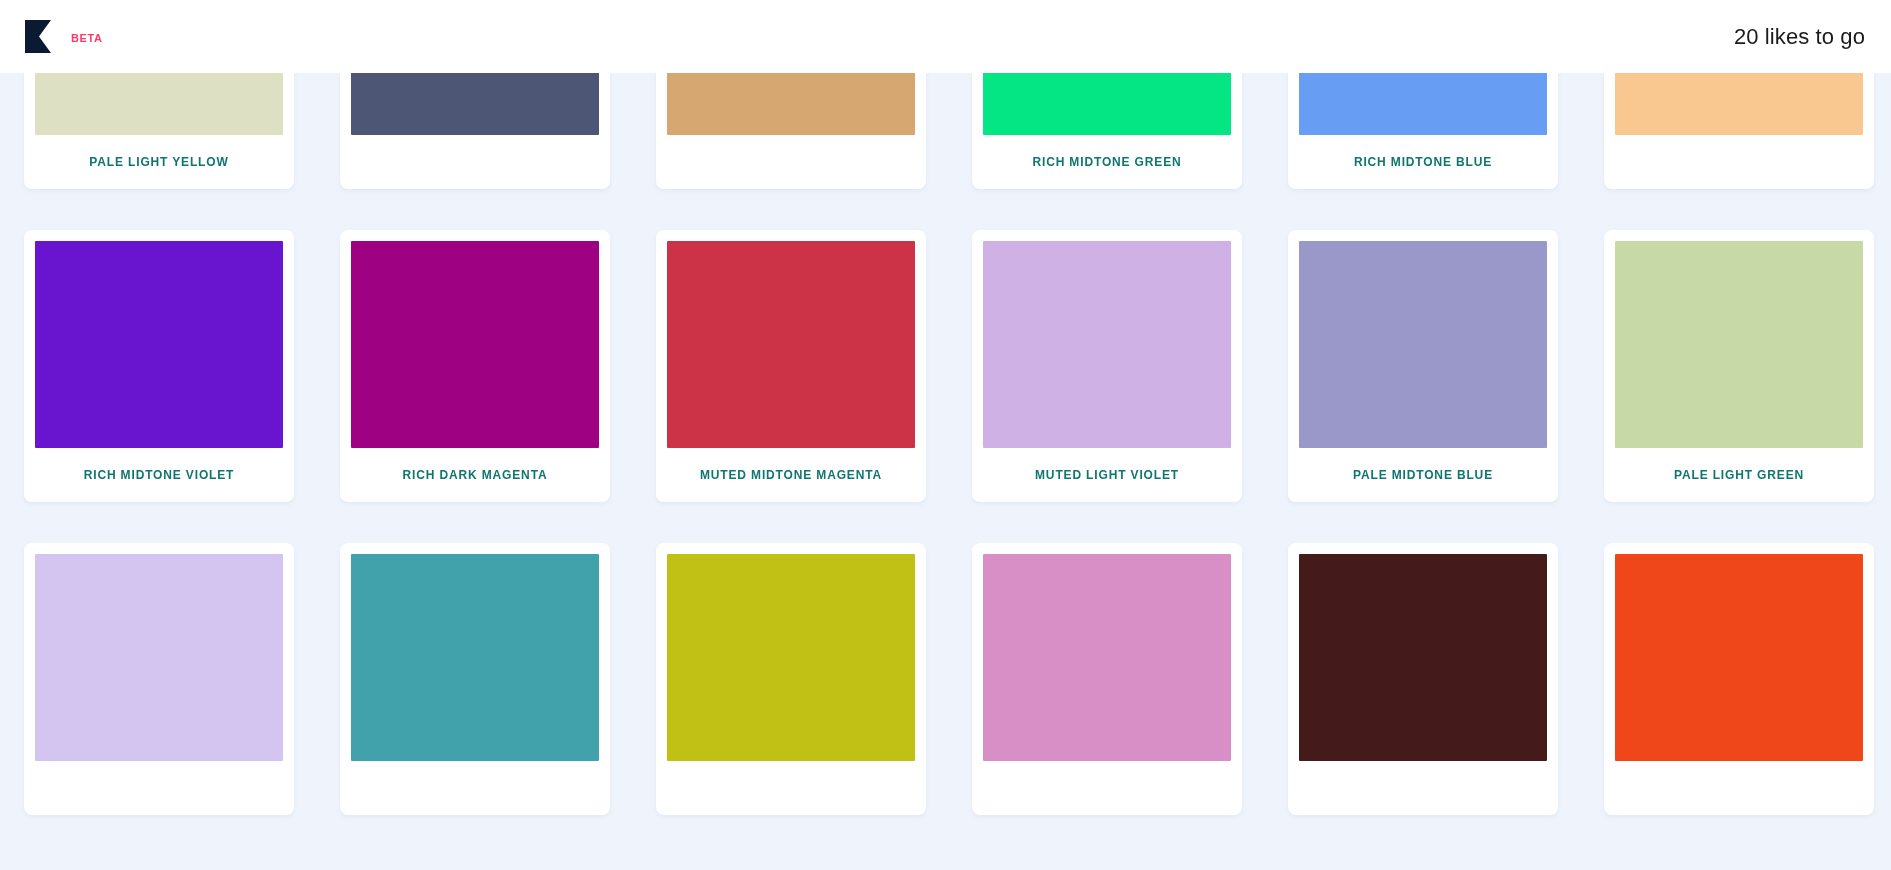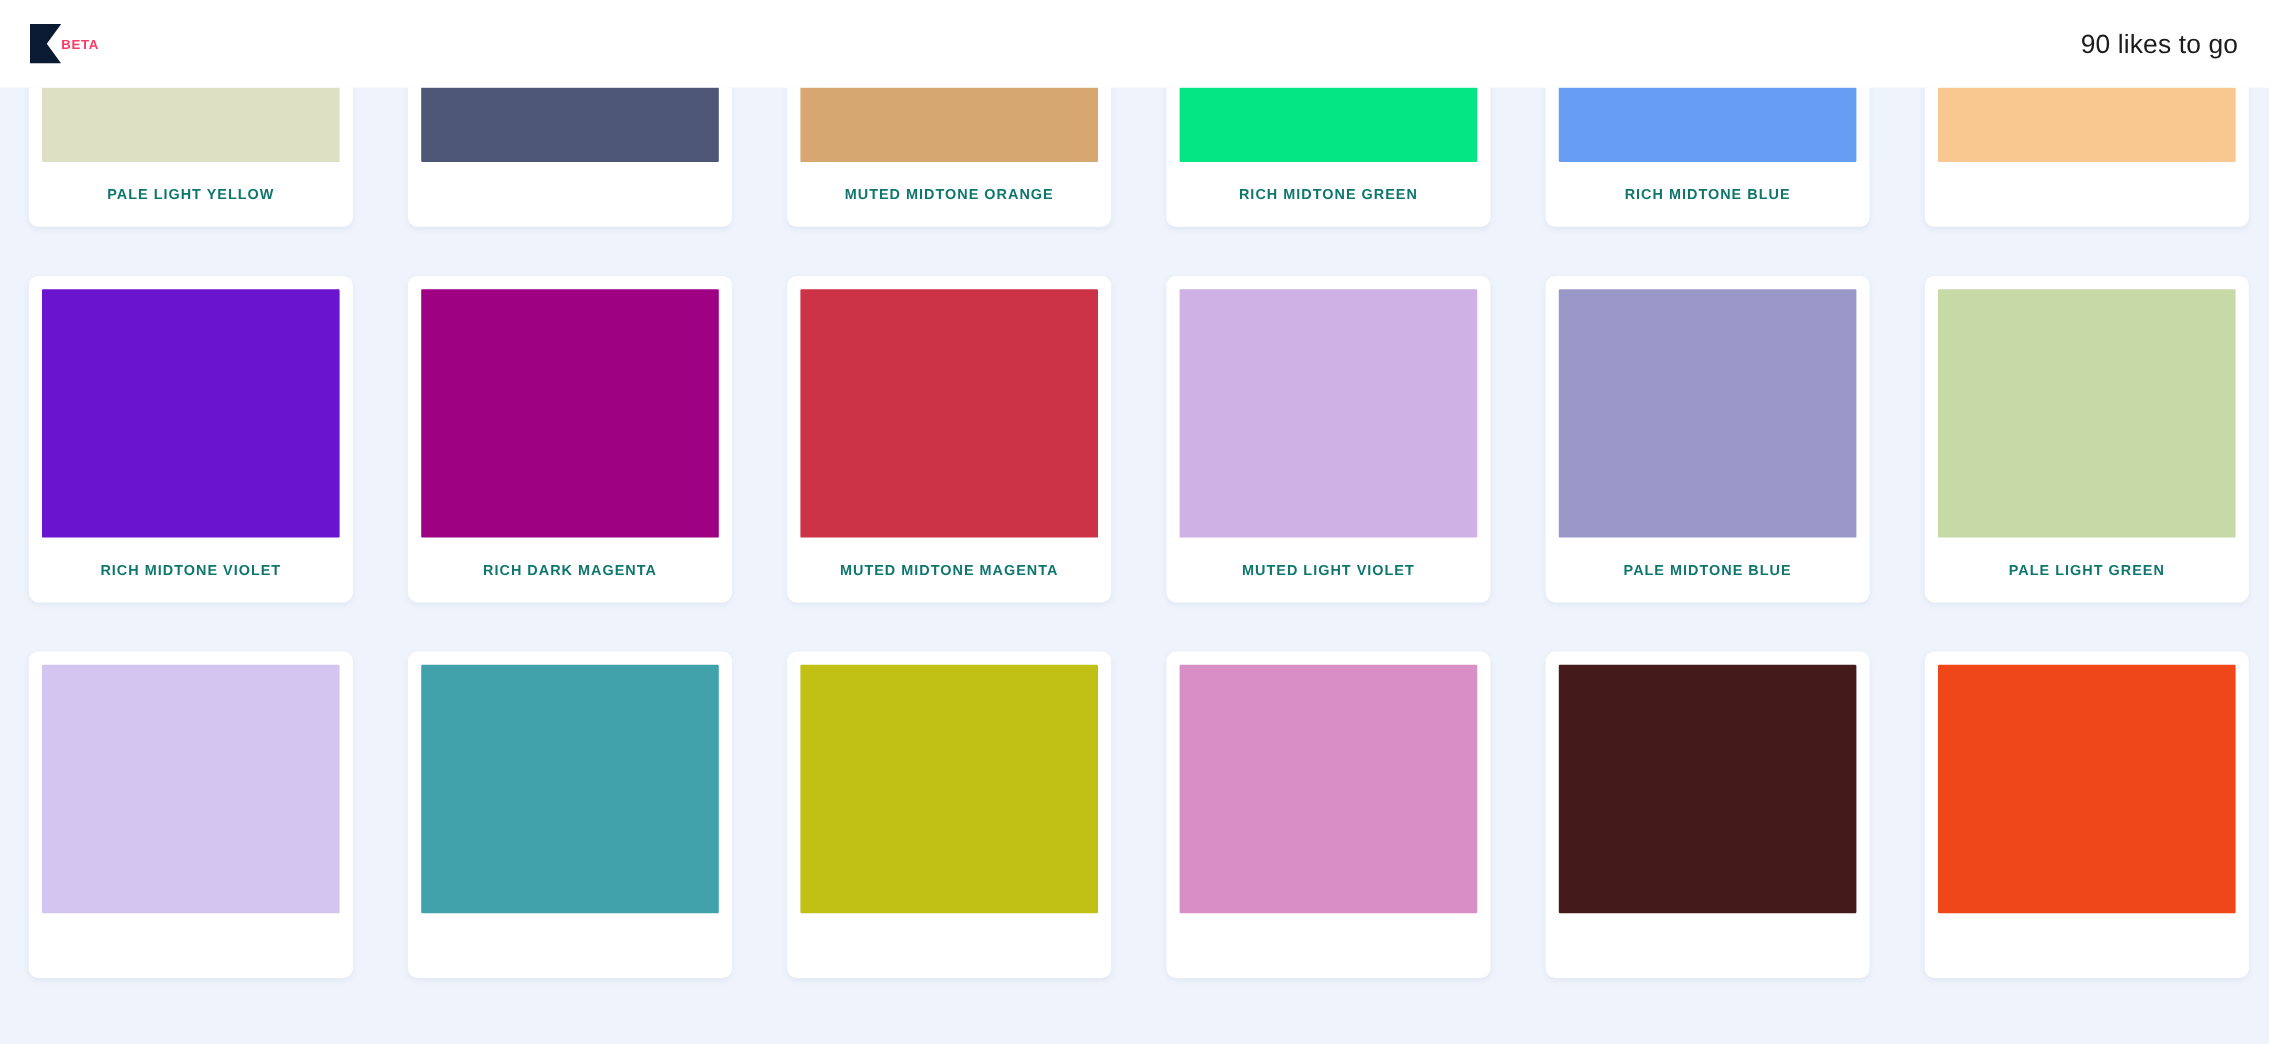--- a/index.html
+++ b/index.html
@@ -26,21 +26,21 @@
     background: #ffffff;
     display: flex;
     align-items: center;
     z-index: 20;
   }
 
   .brand {
     display: flex;
     align-items: center;
     margin-left: 25px;
-    gap: 0;
+    gap: 20px;
   }
 
   .logo-mark {
     width: 26px;
     height: 33px;
     display: block;
   }
 
   .beta-tag {
     color: #fb3b64;
@@ -124,35 +124,34 @@
 
   <div class="brand">
     <span>
       <svg class="logo-mark" viewBox="0 0 26 33" xmlns="http://www.w3.org/2000/svg">
         <path d="M0 0 H26 L14 16.5 L26 33 H0 Z" fill="#0b1a33"></path>
       </svg>
     </span>
     <span class="beta-tag">BETA</span>
   </div>
 
-  <div class="likes-to-go">90 likes to go</div>
+  <div class="likes-to-go">20 likes to go</div>
 </div>
 
 <div class="grid-scroll">
   <div class="grid" id="palette-grid">
       <div class="color-card">
         <div class="swatch" style="background: rgb(222, 224, 196);"></div>
         <div class="card-label">PALE LIGHT YELLOW</div>
       </div>
       <div class="color-card">
         <div class="swatch" style="background: rgb(78, 86, 118);"></div>
       </div>
       <div class="color-card">
         <div class="swatch" style="background: rgb(215, 167, 114);"></div>
-        <div class="card-label">MUTED MIDTONE ORANGE</div>
       </div>
       <div class="color-card">
         <div class="swatch" style="background: rgb(4, 230, 131);"></div>
         <div class="card-label">RICH MIDTONE GREEN</div>
       </div>
       <div class="color-card">
         <div class="swatch" style="background: rgb(103, 158, 243);"></div>
         <div class="card-label">RICH MIDTONE BLUE</div>
       </div>
       <div class="color-card">

